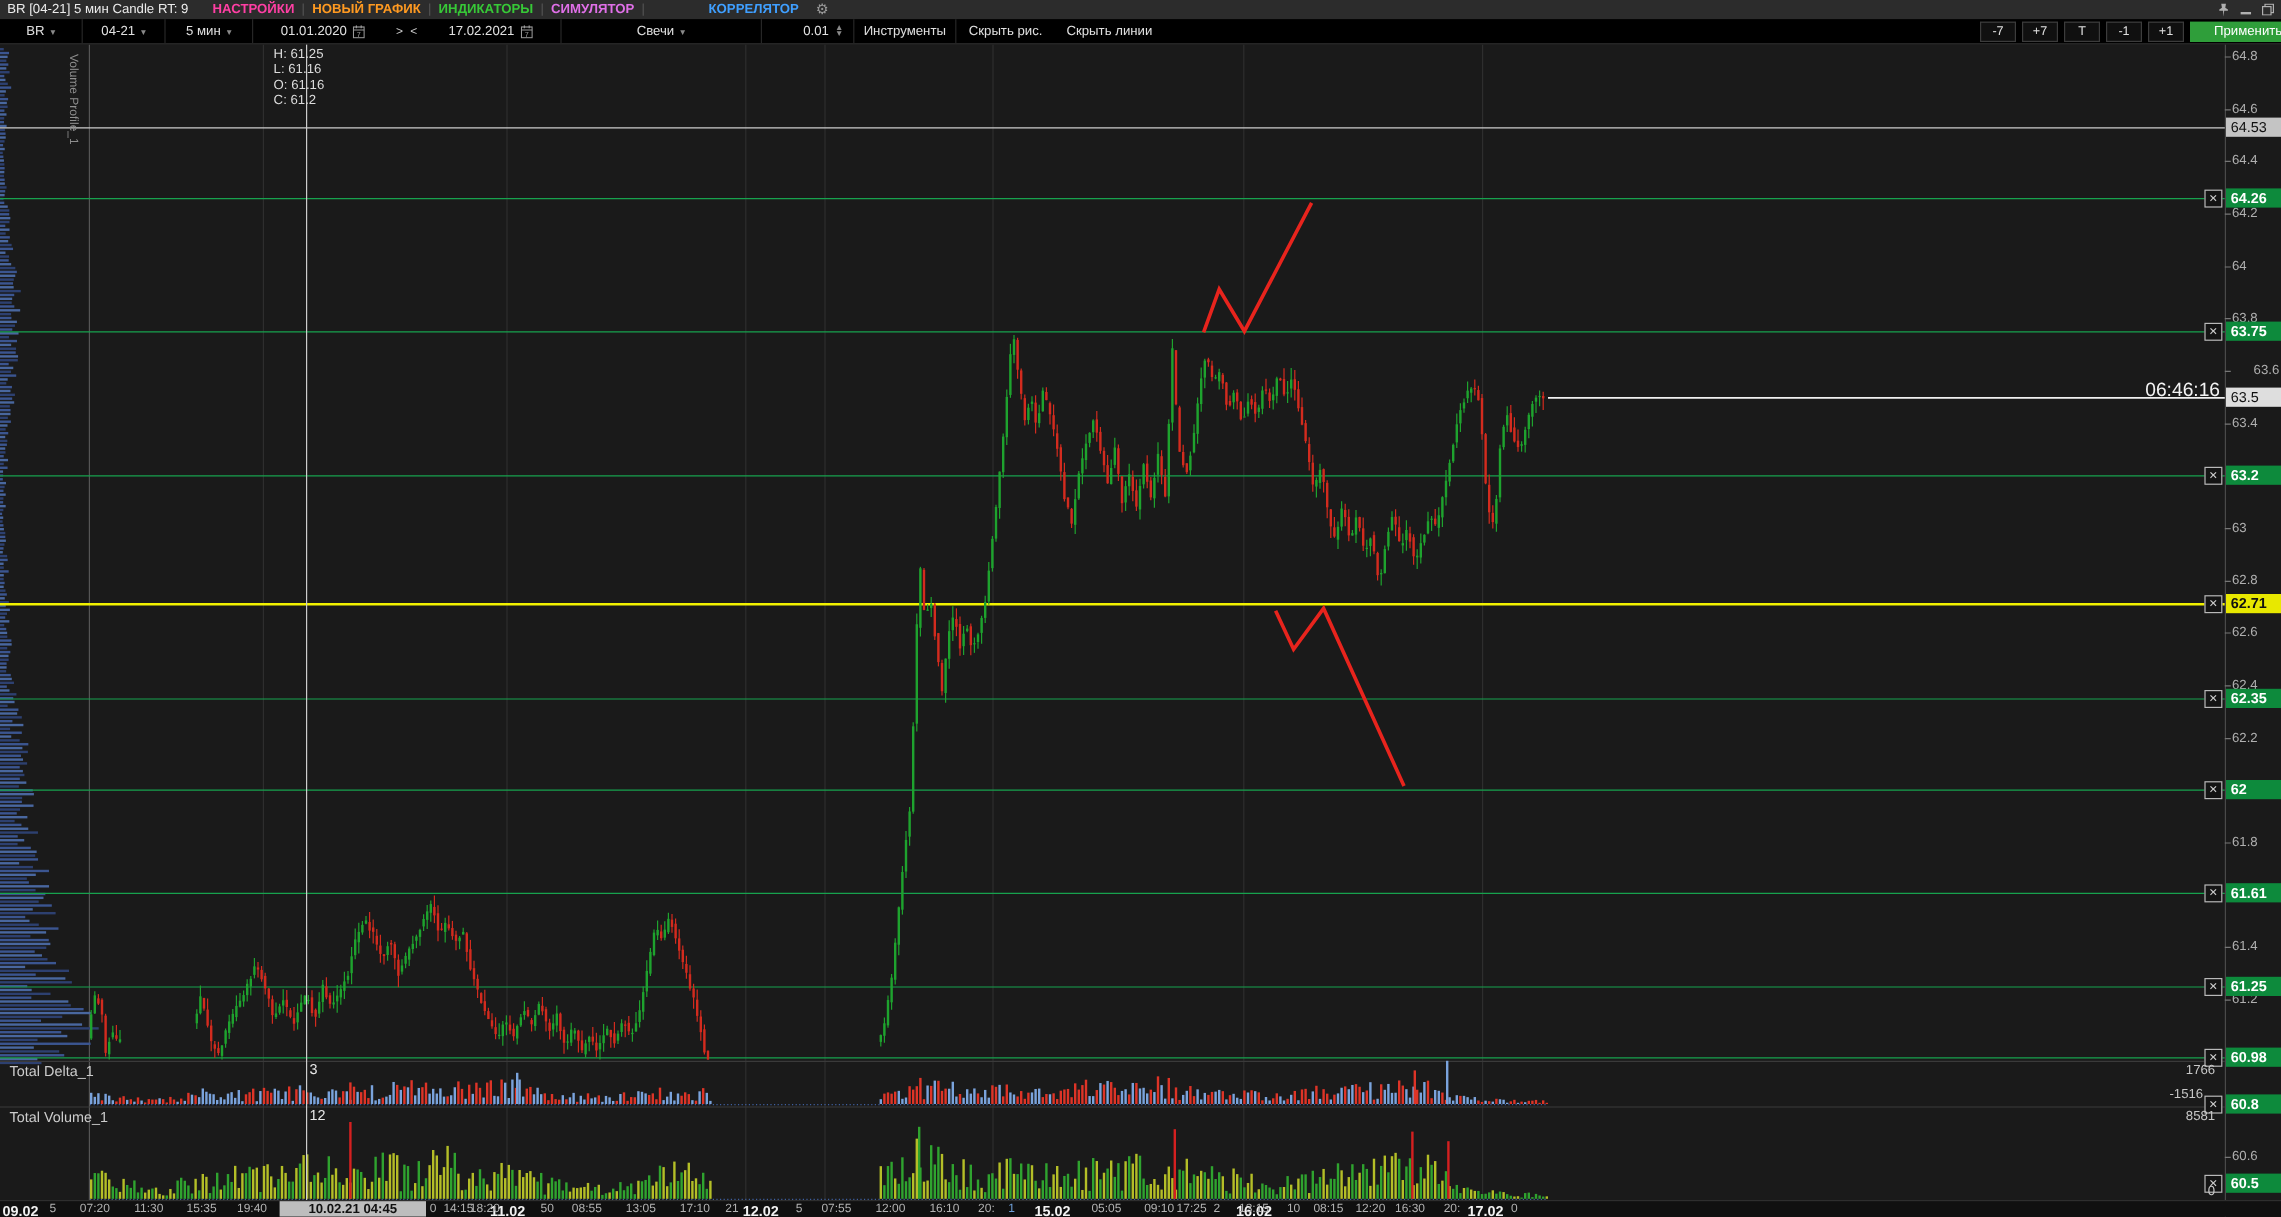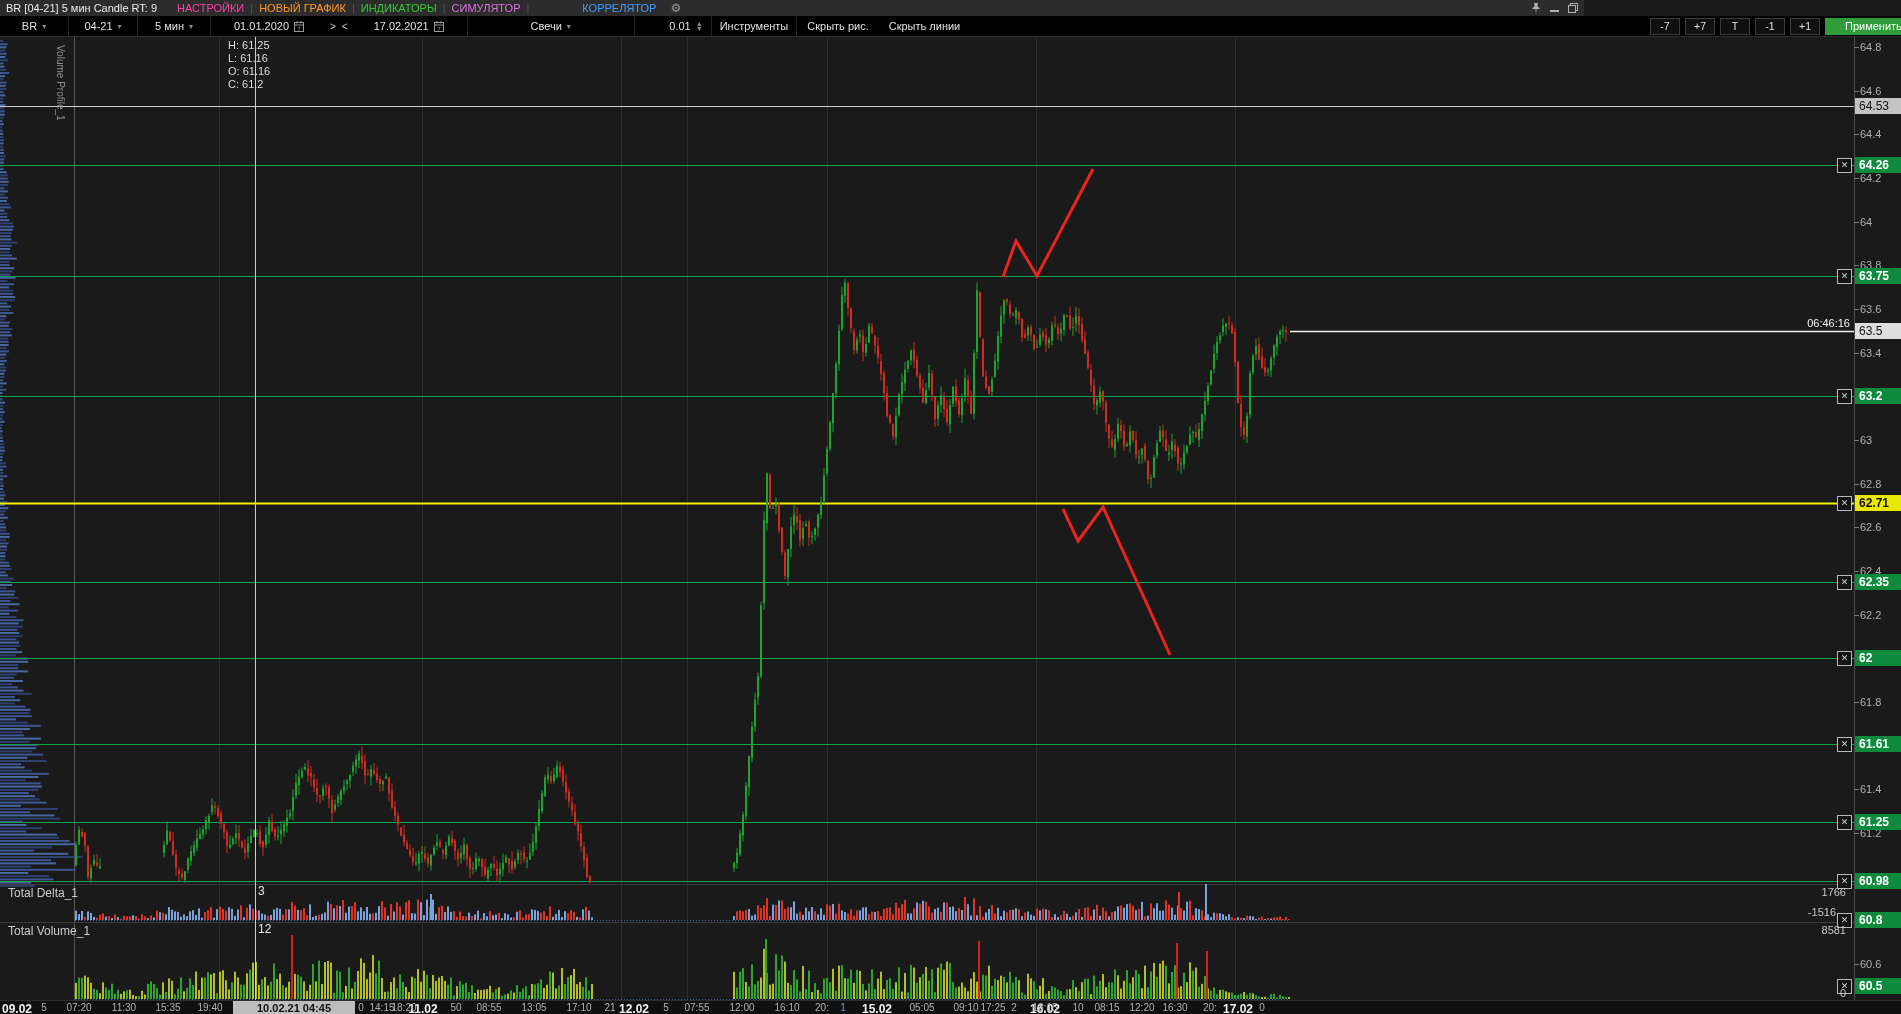--- a/index.html
+++ b/index.html
@@ -1,23 +1,23 @@
 <!DOCTYPE html>
 <html><head>
 <meta charset="utf-8">
 <style>
   html,body{margin:0;padding:0;background:#000;}
   #app{position:relative;width:1901px;height:1014px;overflow:hidden;background:#1a1a1a;
        font-family:"Liberation Sans",sans-serif;-webkit-font-smoothing:antialiased;}
   
-  #menubar{position:absolute;left:0;top:0;width:1584px;height:16px;background:#2c2c2c;
+  #menubar{position:absolute;left:0;top:0;width:1901px;height:16px;background:#2c2c2c;
            display:flex;align-items:center;font-size:11px;color:#e6e6e6;z-index:30;}
   #chart-title{margin-left:6px;font-weight:400;color:#ececec;white-space:nowrap;}
   #menu{display:flex;align-items:center;margin-left:14px;}
-  #menu .mi{font-weight:400;margin:0 6px;white-space:nowrap;cursor:default;text-align:right;}
+  #menu .mi{font-weight:700;margin:0 6px;white-space:nowrap;cursor:default;text-align:right;}
   #menu .sep{color:#555;font-weight:400;}
   #gear{color:#9a9a9a;font-size:12px;margin-left:8px;line-height:10px;}
   #win-icons{margin-left:auto;margin-right:6px;display:flex;gap:9px;align-items:center;}
   #win-icons svg{display:block;}
   
   #toolbar{position:absolute;left:0;top:16px;width:1901px;height:20px;background:#000;
            border-bottom:1px solid #2e2e2e;display:flex;align-items:center;font-size:11px;
            color:#e0e0e0;z-index:30;}
   .tseg{height:100%;display:flex;align-items:center;justify-content:center;gap:5px;
         border-right:1px solid #262626;padding:0 8px;white-space:nowrap;}
@@ -33,21 +33,21 @@
          display:flex;align-items:center;padding-left:20px;overflow:hidden;white-space:nowrap;}
   
   #chart-svg{position:absolute;left:0;top:0;z-index:1;}
   #overlay{position:absolute;left:0;top:0;width:1901px;height:1014px;z-index:10;pointer-events:none;}
   #ohlc-tip{position:absolute;left:228px;top:39px;font-size:11px;line-height:13px;color:#dcdcdc;z-index:11;}
   #vp-label{position:absolute;left:55px;top:45px;writing-mode:vertical-rl;font-size:10px;color:#8f8f8f;z-index:11;}
   .panel-label{position:absolute;left:8px;font-size:12px;color:#cccccc;z-index:11;}
   #delta-label{top:886px;} #vol-label{top:924px;}
   .pval{position:absolute;font-size:11px;color:#c8c8c8;text-align:right;width:60px;z-index:11;}
   .xval{position:absolute;left:258px;font-size:12px;color:#e8e8e8;z-index:11;}
-  #lp-time{position:absolute;left:1772px;top:317px;width:78px;text-align:right;font-size:11px;color:#f2f2f2;z-index:11;}
+  #lp-time{position:absolute;left:1772px;top:317px;width:78px;text-align:right;font-size:16px;color:#f2f2f2;z-index:11;}
   
   .tick{position:absolute;left:1860px;font-size:11px;color:#b0b0b0;z-index:11;}
   .badge{position:absolute;left:1855px;width:46px;height:16px;font-size:12px;font-weight:700;
          display:flex;align-items:center;padding-left:4px;box-sizing:border-box;z-index:12;}
   .chk{position:absolute;left:1837px;width:13px;height:13px;border:1px solid #b9b9b9;background:#141414;
        color:#cfcfcf;font-size:9px;line-height:12px;text-align:center;z-index:12;pointer-events:auto;}
   
   #timebar{position:absolute;left:0;top:1000px;width:1901px;height:14px;background:#101010;
            border-top:1px solid #2e2e2e;z-index:9;}
   .tl{position:absolute;top:1px;transform:translateX(-50%);font-size:10px;color:#b3b3b3;white-space:nowrap;}
@@ -1866,21 +1866,21 @@
       <line x1="1854" y1="964.5" x2="1859" y2="964.5" stroke="#777" stroke-width="1"></line>
     </svg>
 
   <div id="overlay">
       <div class="tick" style="top: 41px;">64.8</div>
       <div class="tick" style="top: 85px;">64.6</div>
       <div class="tick" style="top: 128px;">64.4</div>
       <div class="tick" style="top: 172px;">64.2</div>
       <div class="tick" style="top: 216px;">64</div>
       <div class="tick" style="top: 259px;">63.8</div>
-      <div class="tick" style="top: 303px;">63.6</div>
+      <div class="tick" style="top: 303px; margin-left: 18px;">63.6</div>
       <div class="tick" style="top: 347px;">63.4</div>
       <div class="tick" style="top: 434px;">63</div>
       <div class="tick" style="top: 478px;">62.8</div>
       <div class="tick" style="top: 521px;">62.6</div>
       <div class="tick" style="top: 565px;">62.4</div>
       <div class="tick" style="top: 609px;">62.2</div>
       <div class="tick" style="top: 696px;">61.8</div>
       <div class="tick" style="top: 783px;">61.4</div>
       <div class="tick" style="top: 827px;">61.2</div>
       <div class="tick" style="top: 958px;">60.6</div>

